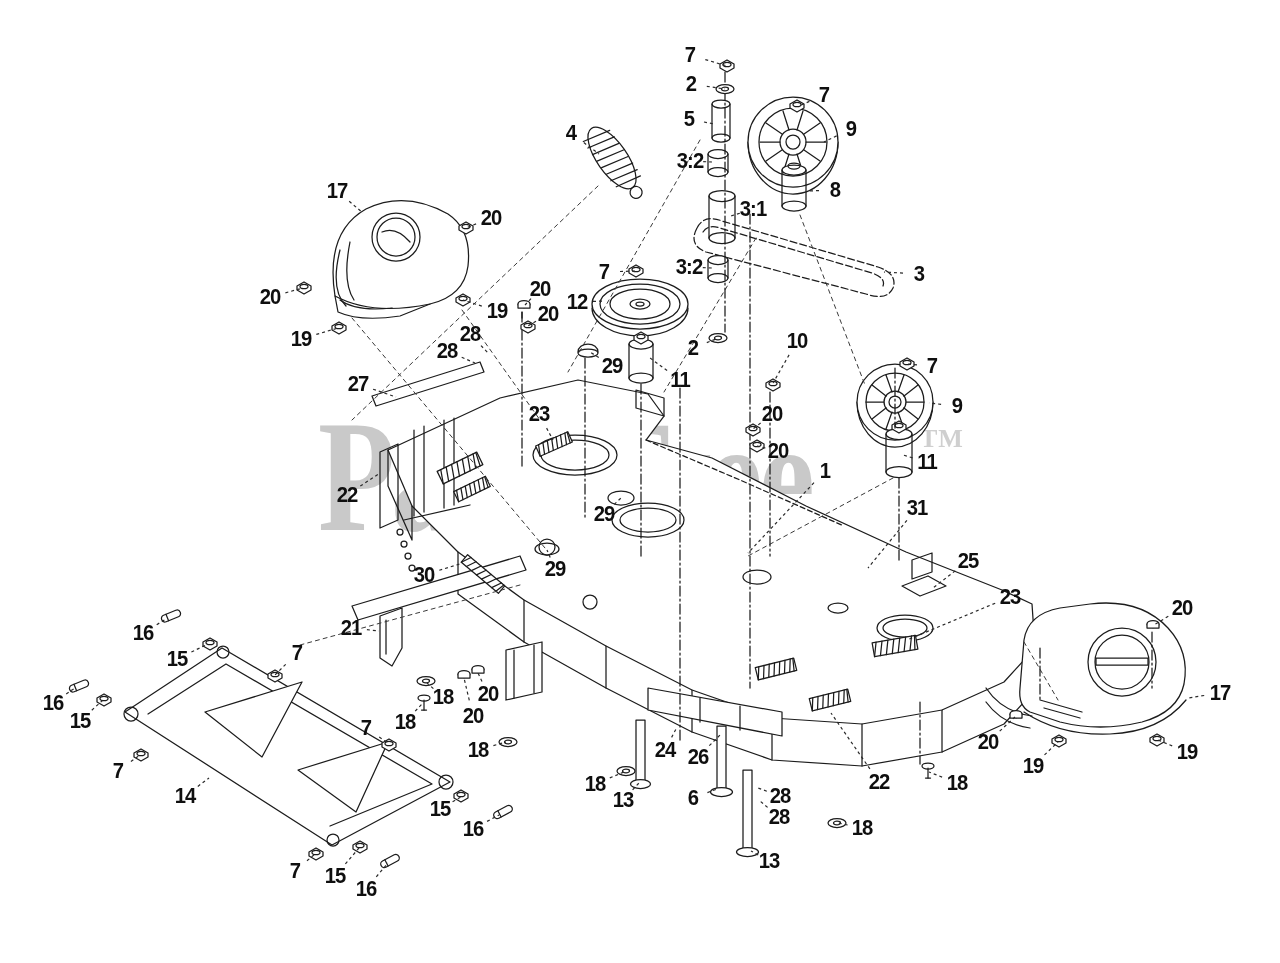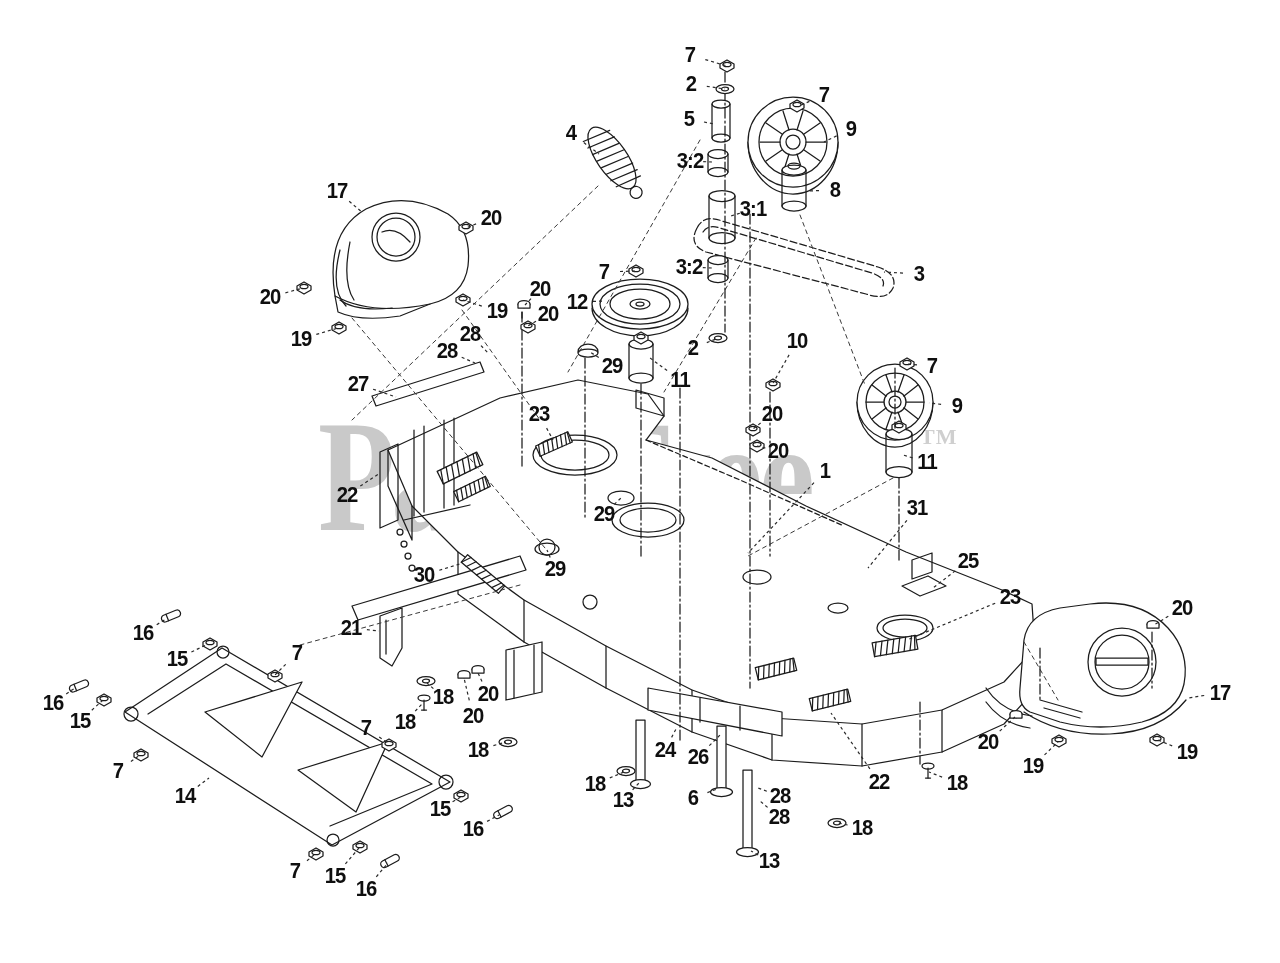--- a/index.html
+++ b/index.html
@@ -3,21 +3,21 @@
 <meta charset="utf-8">
 <style>
   html,body{margin:0;padding:0;background:#fff;}
   .canvas{position:relative;width:1280px;height:963px;background:#ffffff;overflow:hidden;
           font-family:"Liberation Sans",sans-serif;}
   
   .wm{position:absolute;left:318px;top:398px;font-family:"Liberation Serif",serif;
       font-weight:700;font-size:158px;line-height:1;color:#c9c9c9;letter-spacing:-5px;
       transform:scaleX(.80);transform-origin:left top;white-space:nowrap;user-select:none;}
   .wm-tm{position:absolute;left:920px;top:424px;font-family:"Liberation Serif",serif;
-      font-weight:700;font-size:22px;color:#cfcfcf;letter-spacing:1px;}
+      font-weight:700;font-size:26px;color:#cfcfcf;letter-spacing:1px;}
   
   svg.layer{position:absolute;left:0;top:0;}
   #artwork *{vector-effect:non-scaling-stroke;}
   #artwork{stroke:#1c1c1c;stroke-width:1.25;fill:none;stroke-linejoin:round;stroke-linecap:round;}
   #leader-svg line{stroke:#2a2a2a;stroke-width:1.2;stroke-dasharray:3 3;}
   
   .lbl{position:absolute;transform:translate(-50%,-50%) scaleX(.92);
        font-weight:700;font-size:22px;letter-spacing:-1px;color:#0f0f0f;white-space:nowrap;}
 </style>
 </head>

